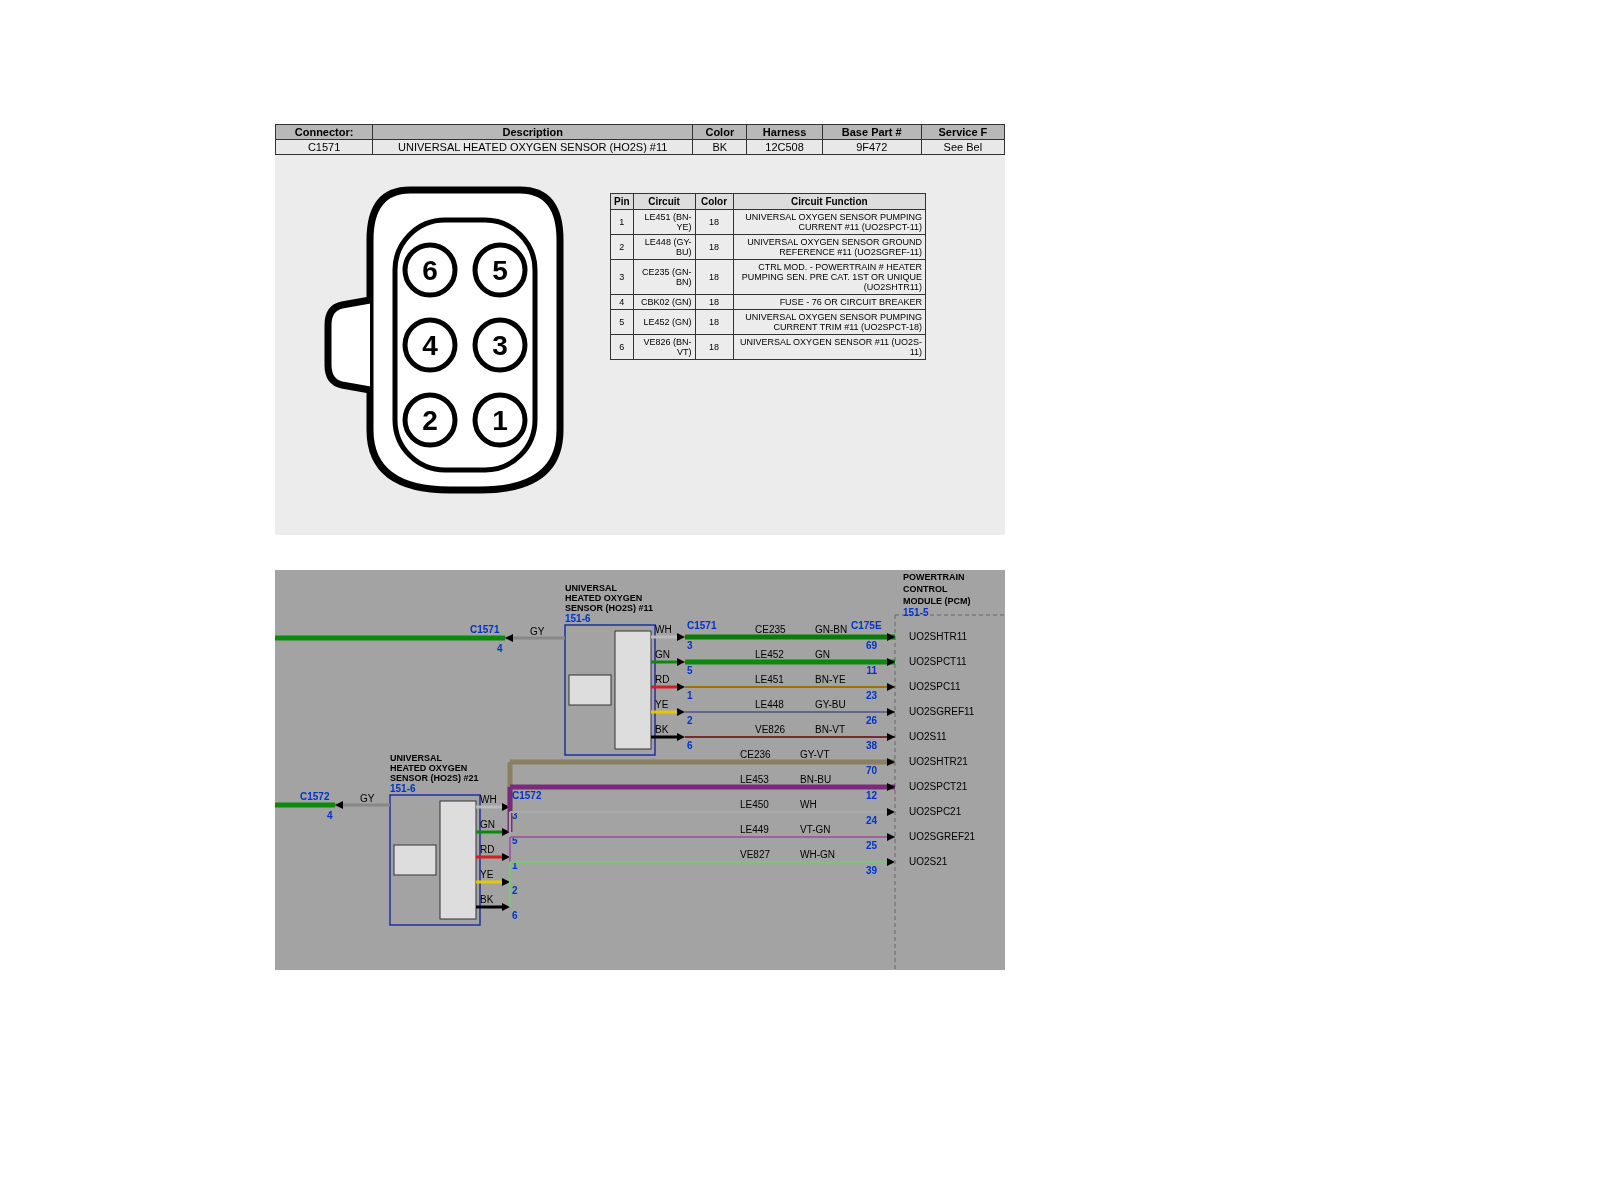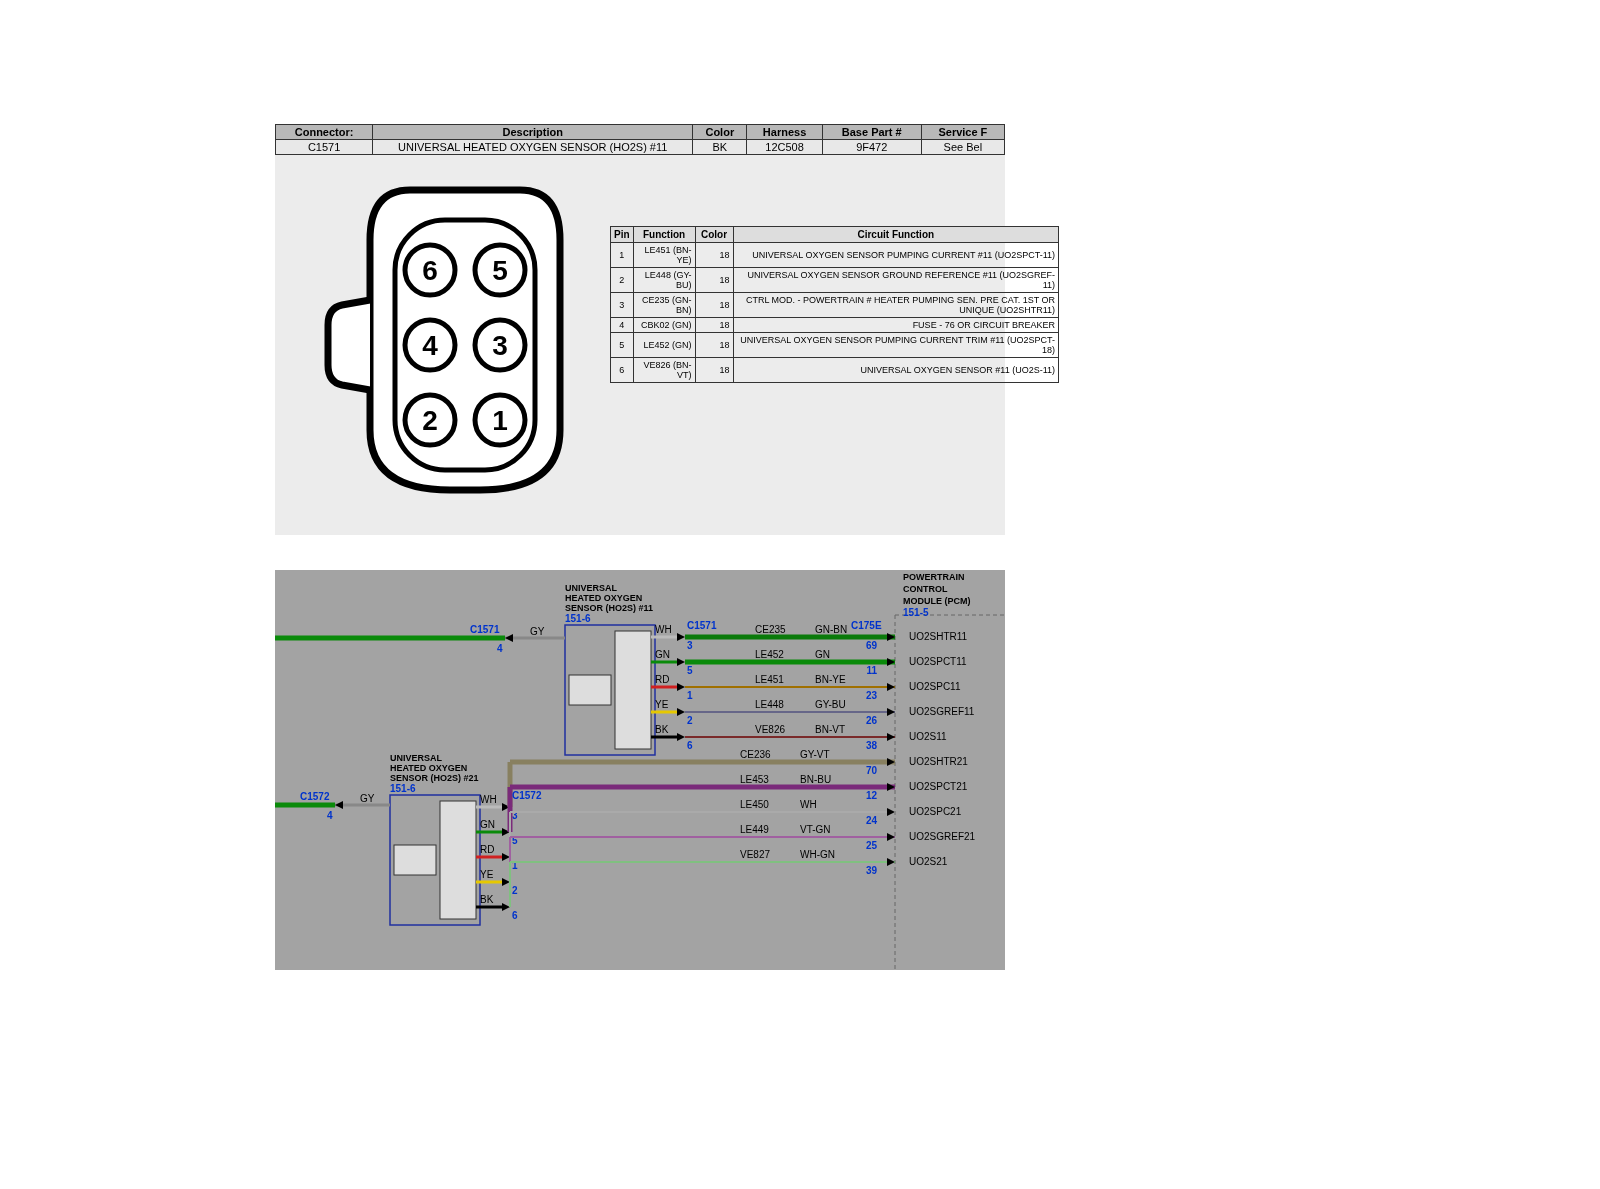--- a/index.html
+++ b/index.html
@@ -13,26 +13,26 @@
   .top-table td.desc { background: #e8e8e8; }
   .top-table .hdr-row th { background: #b8b8b8; }
 
   
   .canvas-gray { position: absolute; top: 155px; left: 275px; width: 730px; height: 380px; background: #ececec; }
 
   
   .connector-svg { position: absolute; top: 170px; left: 310px; width: 280px; height: 340px; }
 
   
-  .pin-table { position: absolute; top: 193px; left: 610px; border-collapse: collapse; font-size: 9px; width: 449px; margin-top: 33px;}
+  .pin-table { position: absolute; top: 193px; left: 610px; border-collapse: collapse; font-size: 9px; width: 316px;}
   .pin-table th, .pin-table td { border: 1px solid #333; padding: 2px 3px; text-align: right; }
   .pin-table th { background: #ddd; font-weight: bold; text-align: center; font-size: 10px; }
   .pin-table td.pin { width: 18px; text-align:center;}
   .pin-table td.circ { width: 62px; }
-  .pin-table td.gauge { width: 38px; text-align:right;}
+  .pin-table td.gauge { width: 38px; text-align:center;}
 
   
   .wiring { position: absolute; top: 570px; left: 275px; width: 730px; height: 400px; background: #a3a3a3; }
   .wiring svg { width: 100%; height: 100%; }
 
   .label-txt { font-family: Arial; font-size: 10px; fill: #000; }
   .label-blue { font-family: Arial; font-size: 10px; fill: #0033cc; font-weight: bold; }
   .label-head { font-family: Arial; font-size: 9px; fill: #000; font-weight: bold; }
 </style>
 </head>
@@ -95,21 +95,21 @@
       <text x="190" y="185">3</text>
       <text x="120" y="260">2</text>
       <text x="190" y="260">1</text>
     </g>
   </svg>
 
   <table class="pin-table">
     <thead>
         <tr id="pin-thead">
           <th>Pin</th>
-          <th>Function</th>
+          <th>Circuit</th>
           <th>Color</th>
           <th>Circuit Function</th>
         </tr>
       </thead>
     <tbody id="pin-tbody">
         <tr>
           <td class="pin">1</td>
     <td class="circ">LE451 (BN-YE)</td>
     <td class="gauge">18</td>
     <td>UNIVERSAL OXYGEN SENSOR PUMPING CURRENT #11 (UO2SPCT-11)</td>

